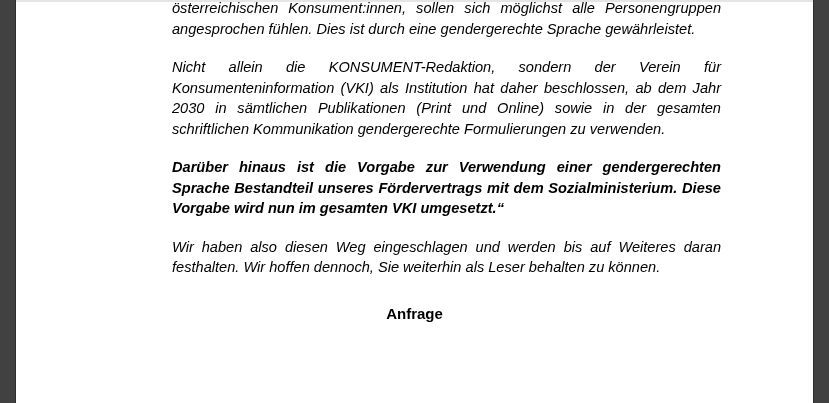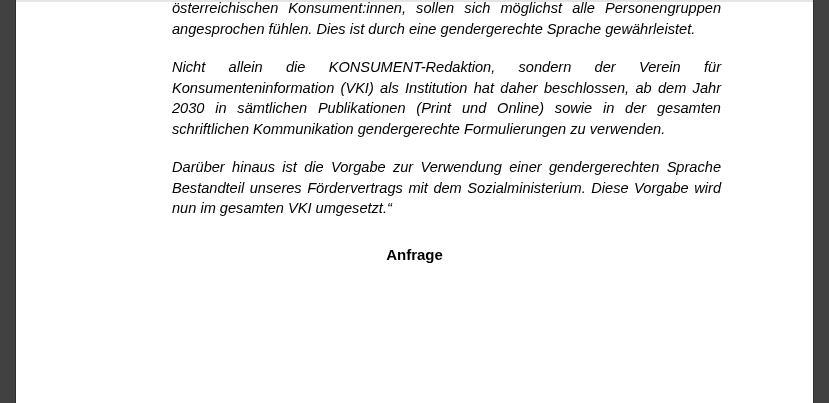--- a/index.html
+++ b/index.html
@@ -47,21 +47,21 @@
     color: #000000;
     font-size: 14.6px;
     line-height: 20.5px;
     text-align: justify;
     text-justify: inter-word;
   }
   .italic {
     font-style: italic;
   }
   .bold {
-    font-weight: normal;
+    font-weight: bold;
   }
   .gap { margin-top: 18px; }
   .gap-lg { margin-top: 28px; }
   .body-block {
     margin-left: 16px;
     margin-right: 0;
   }
   .center {
     text-align: center;
     font-weight: bold;
@@ -107,20 +107,21 @@
   <div class="page">
     <div class="page-inner">
 
       <div class="quote-block">
         <p class="italic clipped">österreichischen Konsument:innen, sollen sich möglichst alle Personengruppen angesprochen fühlen. Dies ist durch eine gendergerechte Sprache gewährleistet.</p>
 
         <p class="italic gap">Nicht allein die KONSUMENT-Redaktion, sondern der Verein für Konsumenteninformation (VKI) als Institution hat daher beschlossen, ab dem Jahr 2030 in sämtlichen Publikationen (Print und Online) sowie in der gesamten schriftlichen Kommunikation gendergerechte Formulierungen zu verwenden.</p>
 
         <p class="italic bold gap">Darüber hinaus ist die Vorgabe zur Verwendung einer gendergerechten Sprache Bestandteil unseres Fördervertrags mit dem Sozialministerium. Diese Vorgabe wird nun im gesamten VKI umgesetzt.“</p>
 
+        <p class="italic gap">Wir haben also diesen Weg eingeschlagen und werden bis auf Weiteres daran festhalten. Wir hoffen dennoch, Sie weiterhin als Leser behalten zu können.</p>
       </div>
 
 
       <p class="center">Anfrage</p>
 
     </div>
   </div>
 
   <div class="scroll-shadow-top"></div>
 </div>

